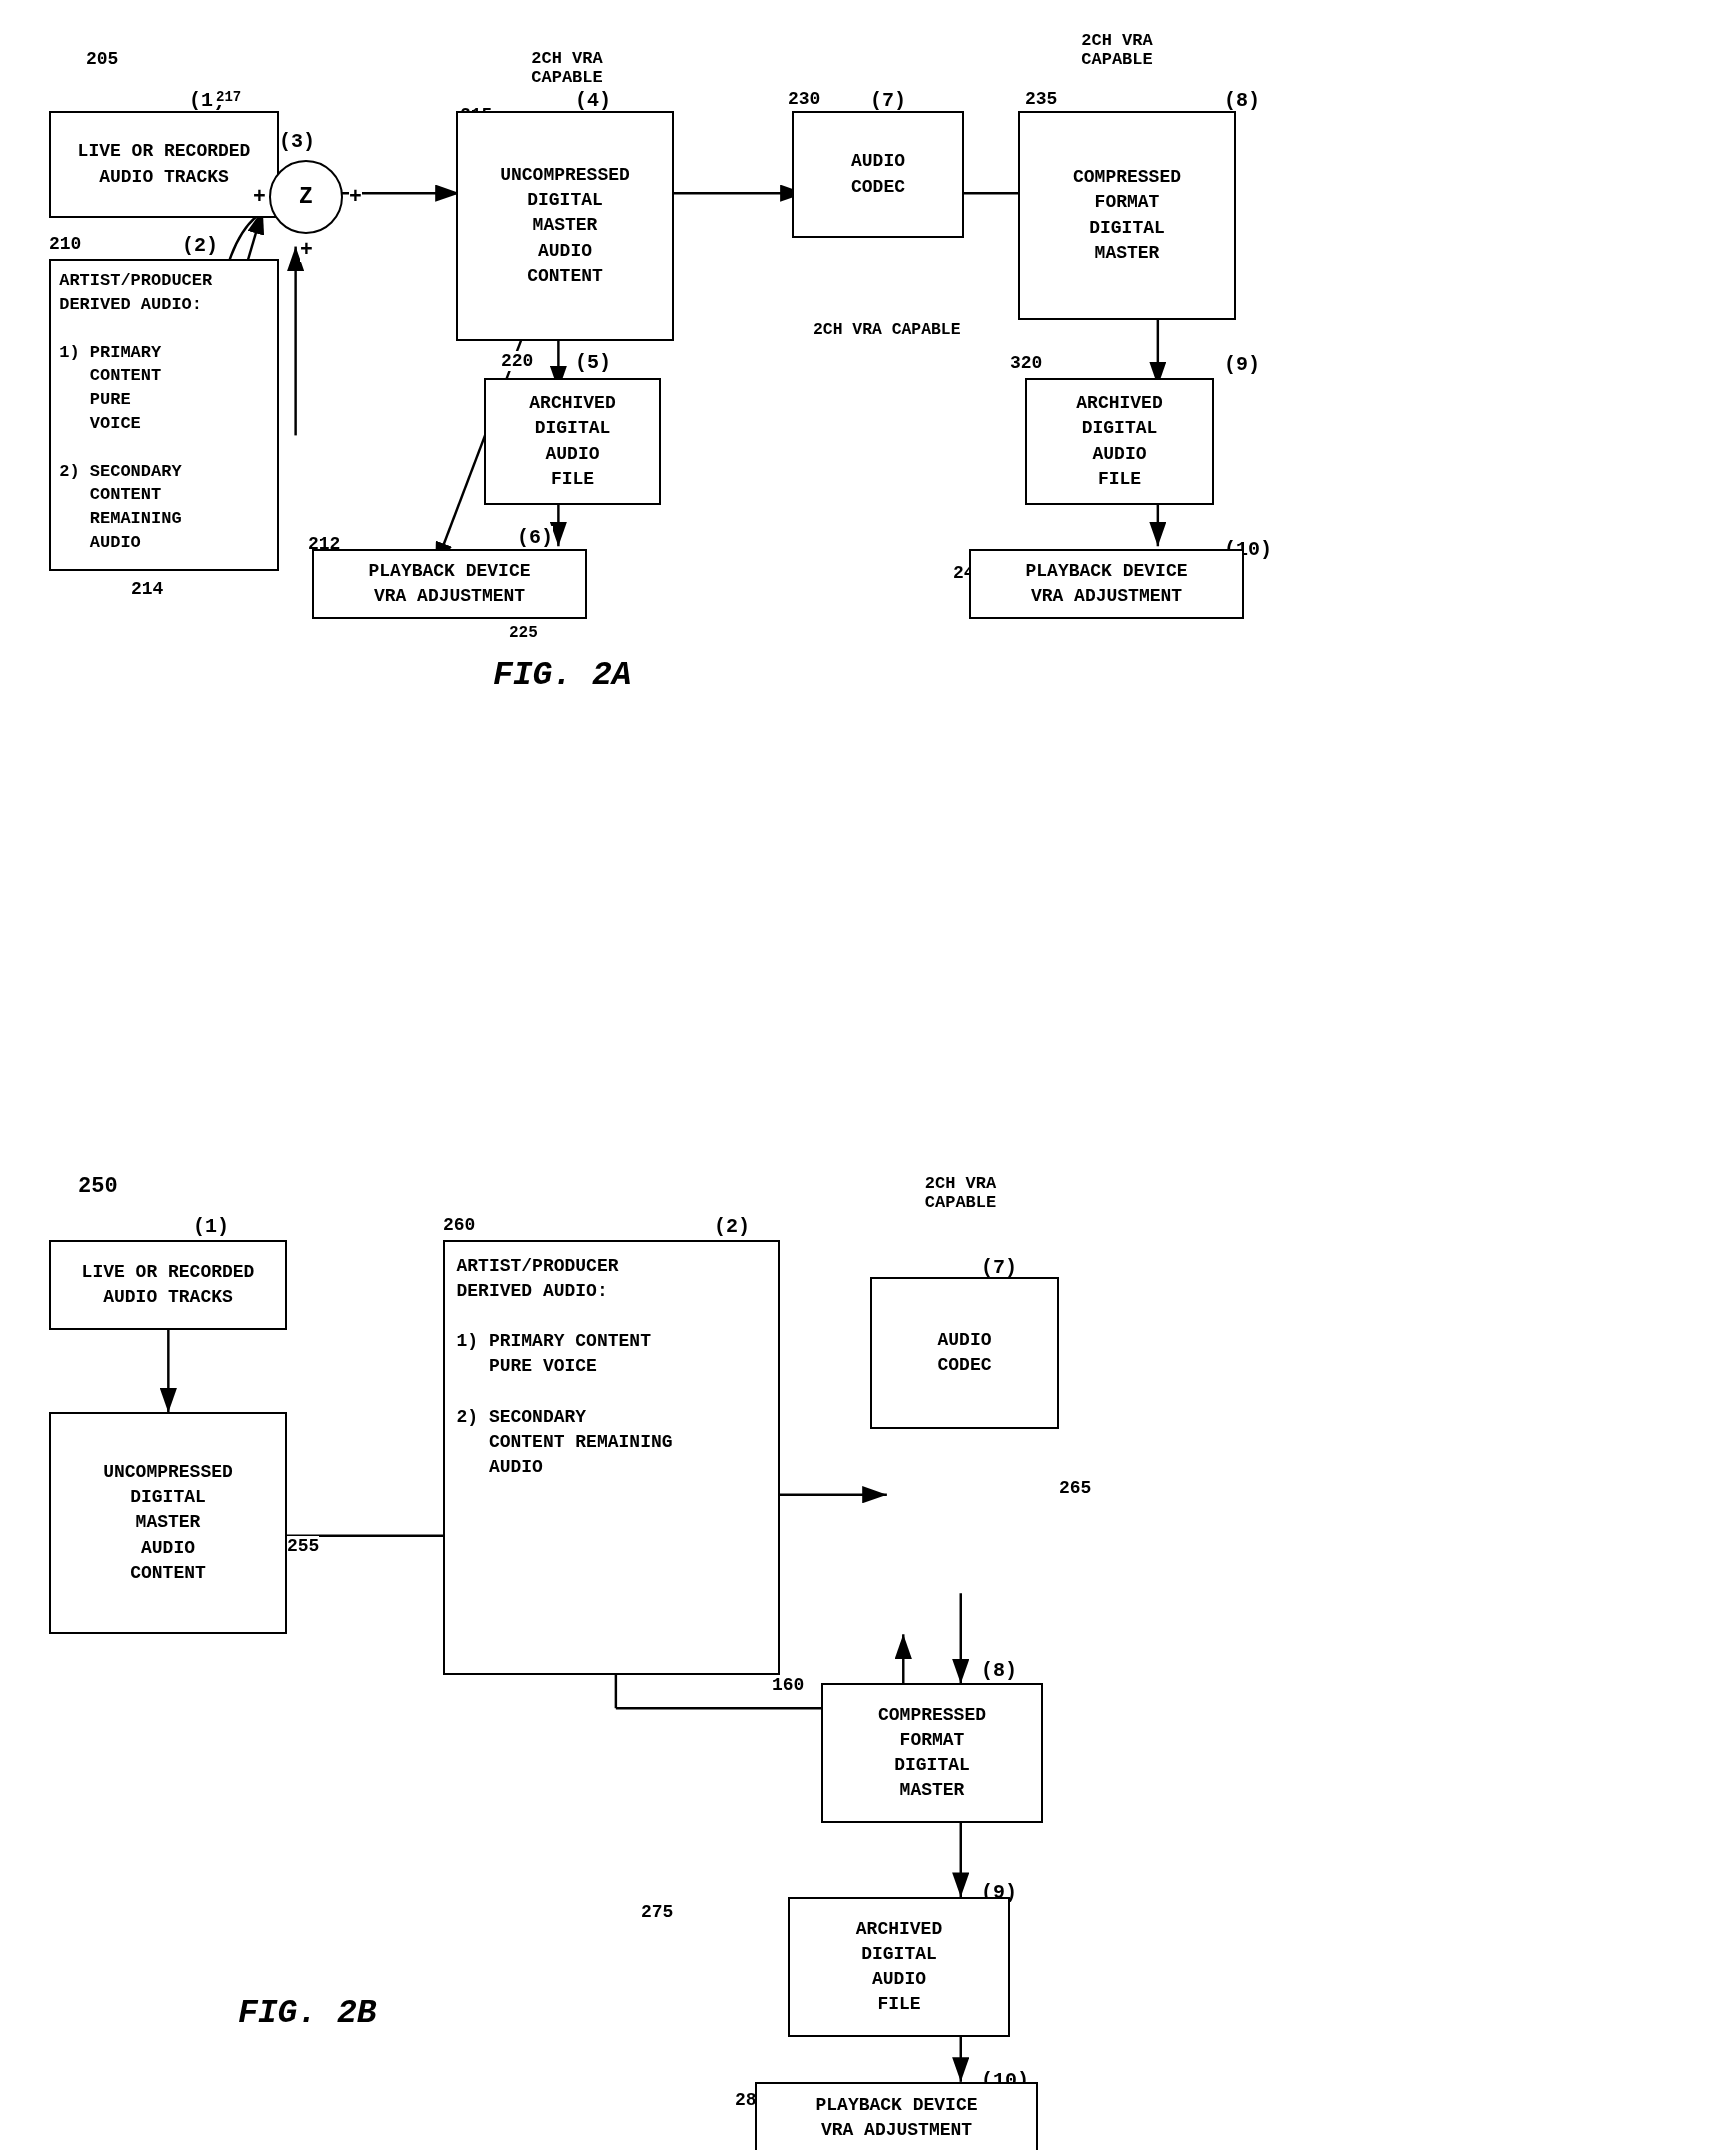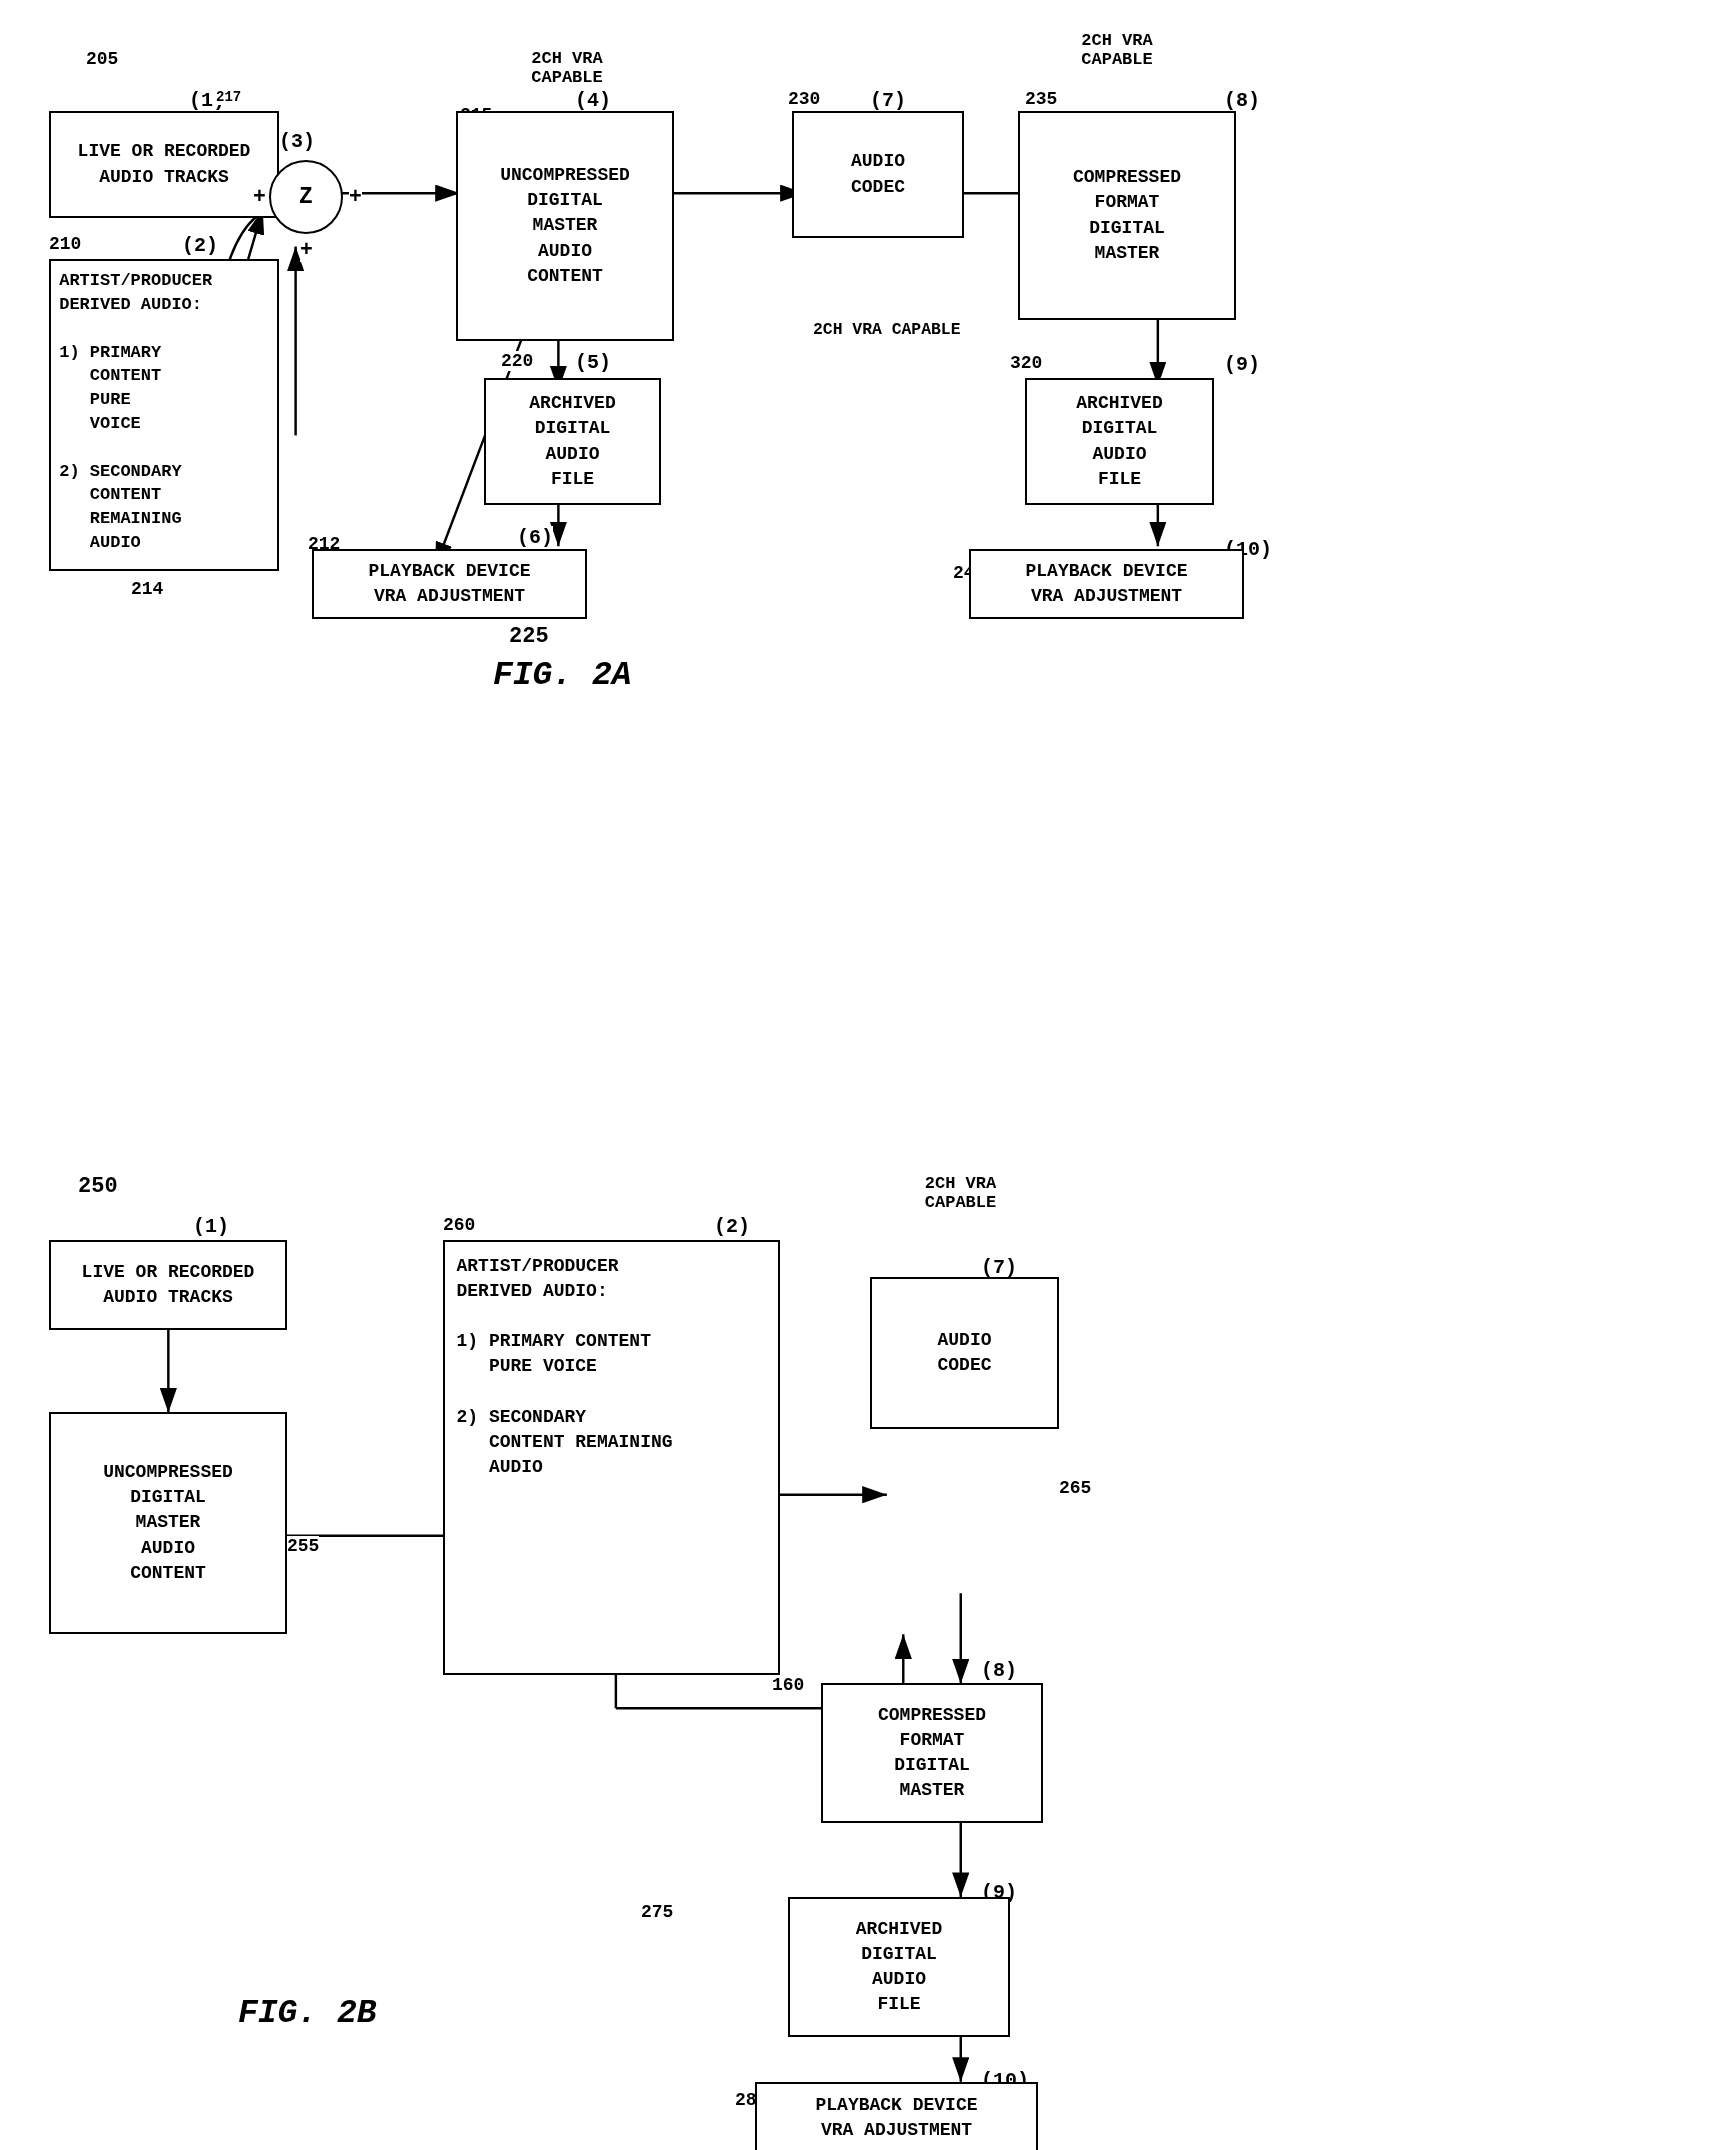--- a/index.html
+++ b/index.html
@@ -190,21 +190,21 @@
 
   <div class="label" style="left:308px; top:534px; font-size:18px; font-weight:bold;">212</div>
   <div class="label" style="left:517px; top:526px; font-size:20px; font-weight:bold;">(6)</div>
 
   <div class="box" style="left:312px; top:549px; width:275px; height:70px;">
     <div class="box-inner">
       PLAYBACK DEVICE<br>VRA ADJUSTMENT
     </div>
   </div>
 
-  <div class="label" style="left:509px; top:624px; font-size:22px; font-weight:bold;">225</div>
+  <div class="label" style="left:509px; top:624px; font-size:16px; font-weight:bold;">225</div>
 
   <div class="label" style="left:788px; top:89px; font-size:18px; font-weight:bold;">230</div>
   <div class="label" style="left:870px; top:89px; font-size:20px; font-weight:bold;">(7)</div>
 
   <div class="box" style="left:792px; top:111px; width:172px; height:127px;">
     <div class="box-inner">
       AUDIO<br>CODEC
     </div>
   </div>
 

